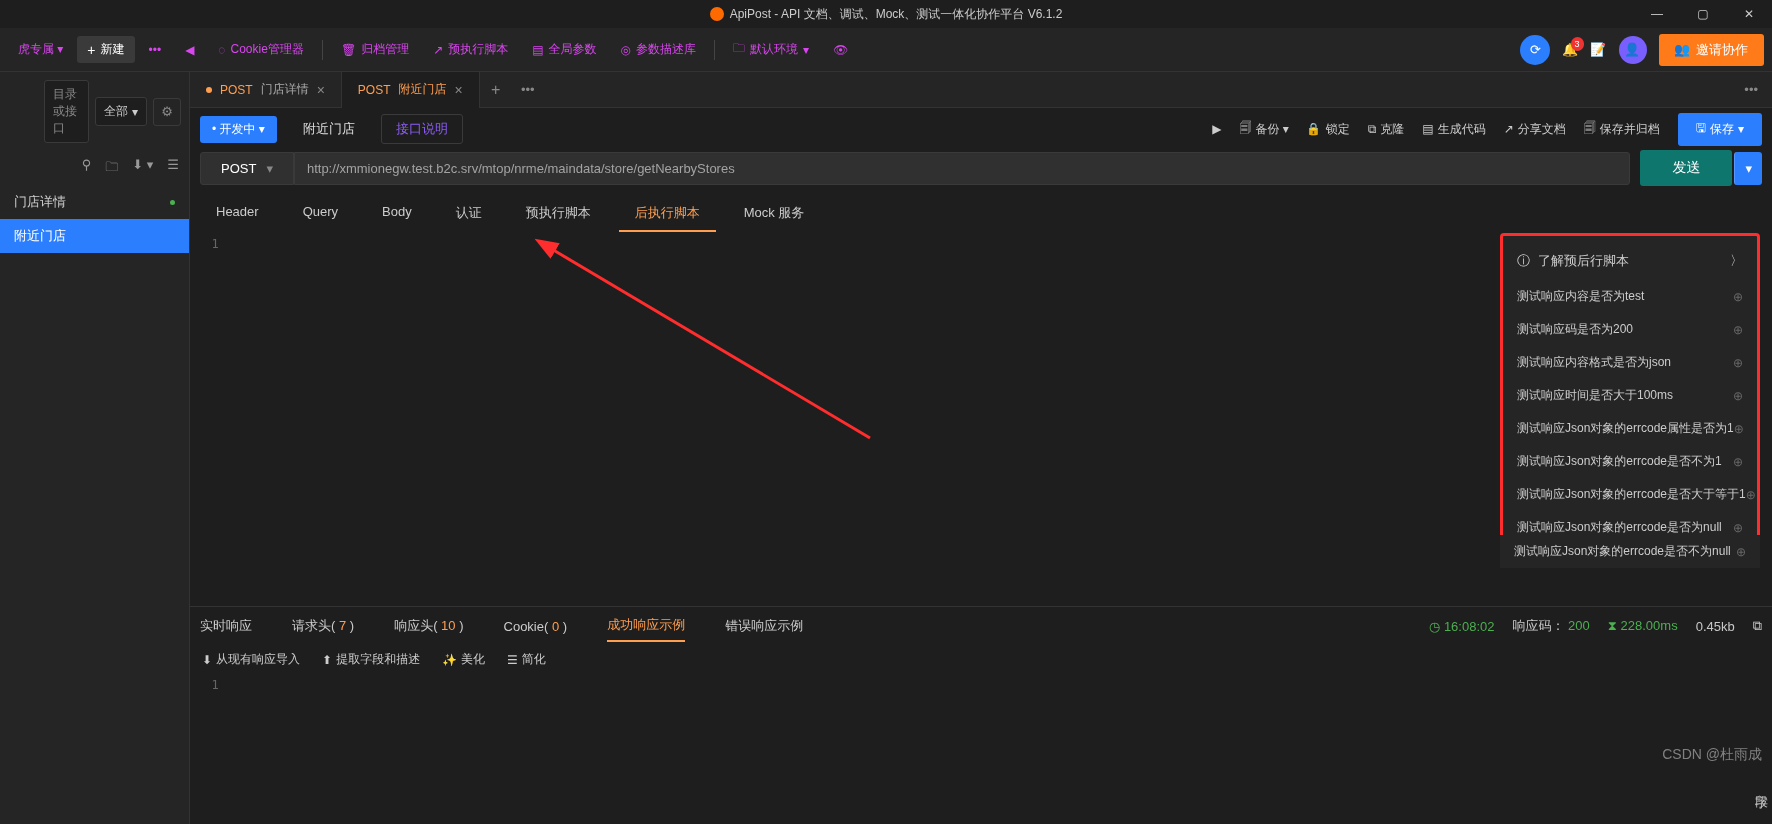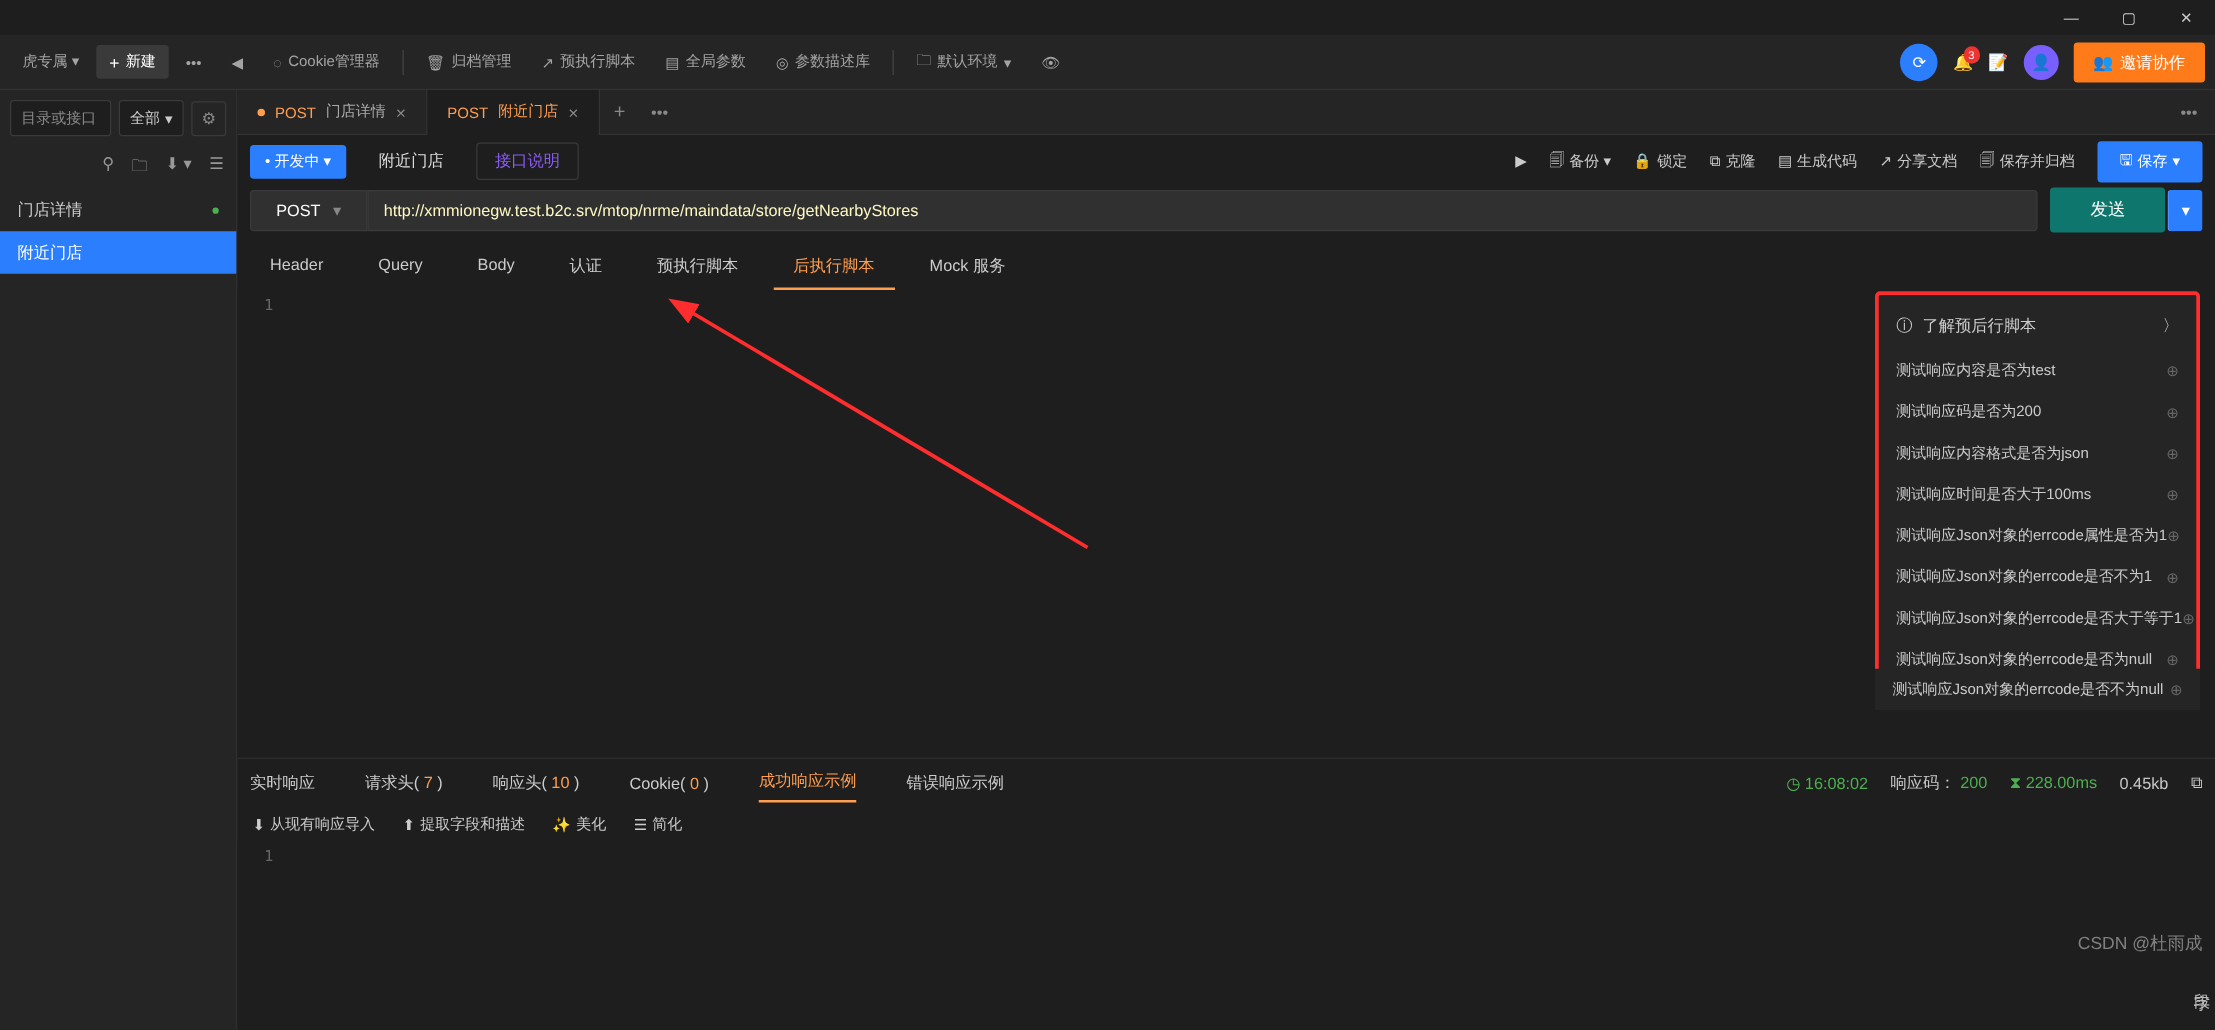--- a/index.html
+++ b/index.html
@@ -3,34 +3,34 @@
 <meta charset="utf-8">
 <style>
 * { margin:0; padding:0; box-sizing:border-box; font-family:-apple-system,"Microsoft YaHei",sans-serif; }
 body { background:#1e1e1e; color:#c8c8c8; font-size:13px; overflow:hidden; width:1772px; height:824px; position:relative; }
 .titlebar { height:28px; background:#1e1e1e; display:flex; align-items:center; justify-content:center; position:relative; }
 .titlebar-title { color:#ccc; font-size:12px; display:flex; align-items:center; gap:6px; }
 .titlebar-title::before { content:""; width:14px; height:14px; background:#ff6a00; border-radius:50%; display:inline-block; }
 .win-controls { position:absolute; right:0; top:0; display:flex; }
 .win-btn { width:46px; height:28px; display:flex; align-items:center; justify-content:center; color:#ccc; font-size:12px; }
 .toolbar { height:44px; background:#252525; border-bottom:1px solid #333; display:flex; align-items:center; padding:0 8px; gap:4px; }
-.tb-item { padding:5px 10px; color:#a3a3a3; display:flex; align-items:center; gap:5px; font-size:12px; border-radius:3px; }
+.tb-item { padding:5px 10px; color:#d946ef; display:flex; align-items:center; gap:5px; font-size:12px; border-radius:3px; }
 .tb-item.primary { background:#3a3a3a; color:#fff; }
 .tb-item .plus { font-size:14px; }
 .tb-sep { width:1px; height:20px; background:#444; margin:0 4px; }
 .tb-right { margin-left:auto; display:flex; align-items:center; gap:12px; }
 .notif-badge { position:relative; }
 .notif-badge::after { content:"3"; position:absolute; top:-5px; right:-5px; background:#e33; color:#fff; font-size:9px; border-radius:8px; padding:0 4px; height:14px; line-height:14px; }
 .avatar { width:28px; height:28px; border-radius:50%; background:#7a5fff; display:flex; align-items:center; justify-content:center; color:#fff; }
 .invite-btn { background:#ff7b1a; color:#fff; padding:7px 16px; border-radius:3px; display:flex; align-items:center; gap:5px; font-size:13px; }
 .sync-btn { width:30px; height:30px; border-radius:50%; background:#2b7fff; display:flex; align-items:center; justify-content:center; color:#fff; }
 
 .main { display:flex; height:calc(100% - 72px); }
 .sidebar { width:190px; background:#252525; border-right:1px solid #333; display:flex; flex-direction:column; }
-.sb-search-row { display:flex; align-items:center; padding:8px; gap:6px; }
+.sb-search-row { display:flex; align-items:center; padding:8px; gap:6px;margin-left:36px; }
 .sb-search { flex:1; background:#1e1e1e; border:1px solid #3a3a3a; border-radius:3px; padding:5px 8px; color:#888; font-size:12px; }
 .sb-filter { background:#1e1e1e; border:1px solid #3a3a3a; border-radius:3px; padding:5px 8px; color:#ccc; font-size:12px; display:flex; align-items:center; gap:4px; }
 .sb-gear { width:28px; height:28px; border:1px solid #3a3a3a; border-radius:3px; display:flex; align-items:center; justify-content:center; color:#888; }
 .sb-tools { display:flex; justify-content:flex-end; gap:14px; padding:6px 10px; color:#999; font-size:13px; }
 .sb-item { padding:8px 14px; color:#ccc; font-size:13px; display:flex; align-items:center; position:relative; }
 .sb-item.active { background:#2b7fff; color:#fff; }
 .sb-dot { width:5px; height:5px; border-radius:50%; background:#4caf50; position:absolute; right:14px; }
 
 .content { flex:1; display:flex; flex-direction:column; background:#1e1e1e; min-width:0; }
 .tabbar { height:36px; display:flex; align-items:center; background:#252525; border-bottom:1px solid #333; }
@@ -47,21 +47,21 @@
 .actionbar { height:42px; display:flex; align-items:center; padding:0 10px; gap:12px; }
 .status-chip { background:#2b7fff; color:#fff; padding:5px 12px; border-radius:3px; font-size:12px; display:flex; align-items:center; gap:4px; }
 .api-name { color:#ddd; font-size:13px; padding:5px 14px; }
 .api-nameb { color:#8b5cf6; font-size:13px; border:1px solid #3a3a3a; padding:5px 14px; border-radius:3px; }
 .ab-right { margin-left:auto; display:flex; align-items:center; gap:18px; color:#ccc; font-size:12px; }
 .ab-item { display:flex; align-items:center; gap:4px; }
 .save-btn { background:#2b7fff; color:#fff; padding:6px 18px; border-radius:3px; display:flex; align-items:center; gap:4px; }
 
 .url-row { display:flex; align-items:center; padding:0 10px 10px 10px; gap:10px; }
 .method-sel { background:#303030; border:1px solid #3a3a3a; border-radius:3px 0 0 3px; padding:8px 20px; color:#fff; display:flex; align-items:center; gap:10px; font-size:13px; }
-.url-input { flex:1; background:#303030; border:1px solid #3a3a3a; border-radius:0 3px 3px 0; padding:8px 12px; color:#fef9c3; font-size:13px; margin-left:-10px; }
+.url-input { flex:1; background:#303030; border:1px solid #3a3a3a; border-radius:0 3px 3px 0; padding:8px 12px; color:#a3a3a3; font-size:13px; margin-left:-10px; }
 .send-btn { background:#0f766e; color:#fff; padding:9px 32px; border-radius:3px; font-size:14px; display:flex; align-items:center; gap:4px; }
 .send-extra { background:#2b7fff; color:#fff; padding:9px 10px; border-radius:3px; margin-left:-8px; border-left:1px solid rgba(255,255,255,0.2); }
 
 .req-tabs { display:flex; gap:12px; padding:0 10px; border-bottom:1px solid transparent; }
 .req-tab { padding:8px 16px; color:#ccc; font-size:13px; }
 .req-tab.active { color:#ff9e4f; border-bottom:2px solid #ff9e4f; }
 
 .editor-area { flex:1; display:flex; position:relative; min-height:0; }
 .gutter { width:50px; background:#1e1e1e; text-align:center; padding-top:4px; color:#666; font-size:12px; font-family:monospace; }
 .codezone { flex:1; background:#1e1e1e; position:relative; }
@@ -88,20 +88,21 @@
 .resp-editor { display:flex; flex:1; min-height:150px; }
 .resp-editor .gutter { width:50px; }
 
 .watermark { position:absolute; right:10px; bottom:60px; color:#999; font-size:14px; opacity:0.8; writing-mode:horizontal-tb; }
 .wm-vert { position:absolute; right:2px; bottom:40px; color:#bbb; font-size:13px; writing-mode:vertical-rl; }
 </style>
 </head>
 <body>
 
 <div class="titlebar">
+  <div class="titlebar-title">ApiPost - API 文档、调试、Mock、测试一体化协作平台 V6.1.2</div>
   <div class="win-controls">
     <div class="win-btn">—</div>
     <div class="win-btn">▢</div>
     <div class="win-btn">✕</div>
   </div>
 </div>
 
 <div class="toolbar">
   <div class="tb-item">虎专属 ▾</div>
   <div class="tb-item primary">

